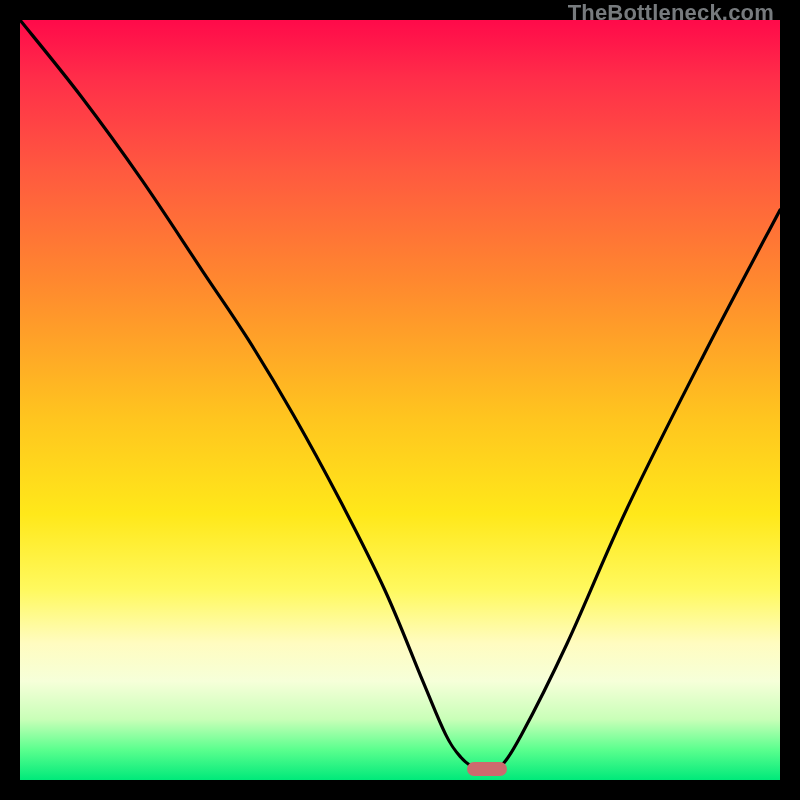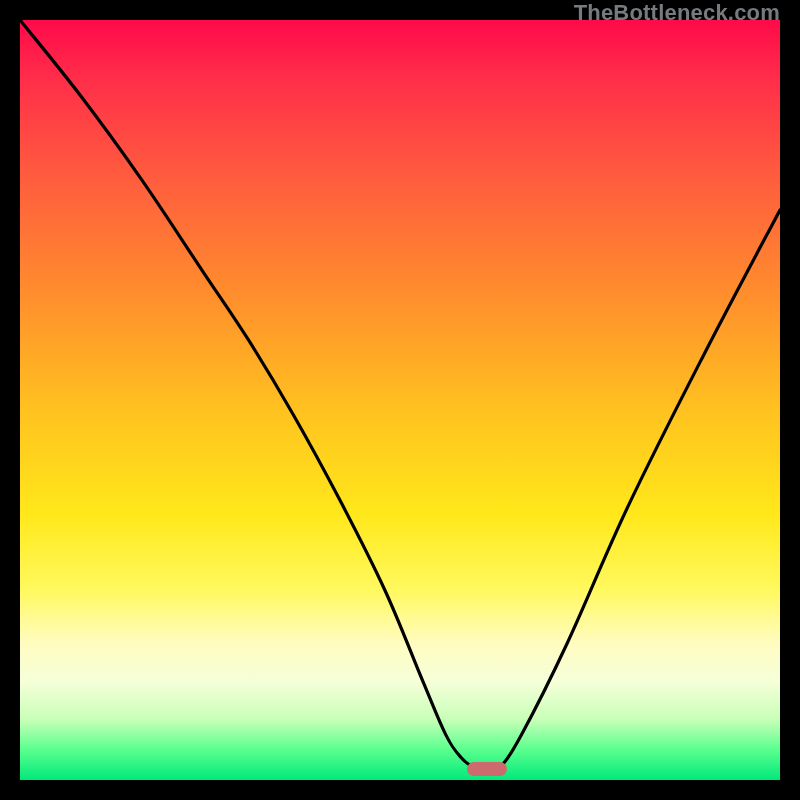--- a/index.html
+++ b/index.html
@@ -34,21 +34,21 @@
       #fffcc0 82%,
       #f6ffd9 87%,
       #c9ffb8 92%,
       #5bff8e 96%,
       #00e97a 100%
     );
   }
   .watermark {
     position: absolute;
     top: 0px;
-    right: 20px;
+    right: 26px;
     color: #777b7e;
     font-size: 22px;
     font-weight: 600;
     letter-spacing: 0.2px;
     font-family: Arial, Helvetica, sans-serif;
   }
   .curve-svg {
     position: absolute;
     left: 0;
     top: 0;

